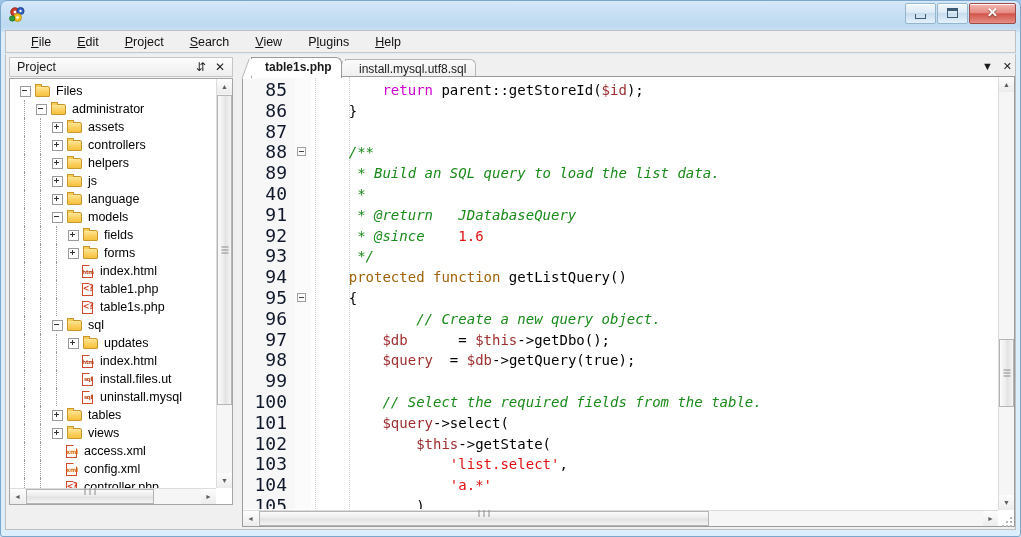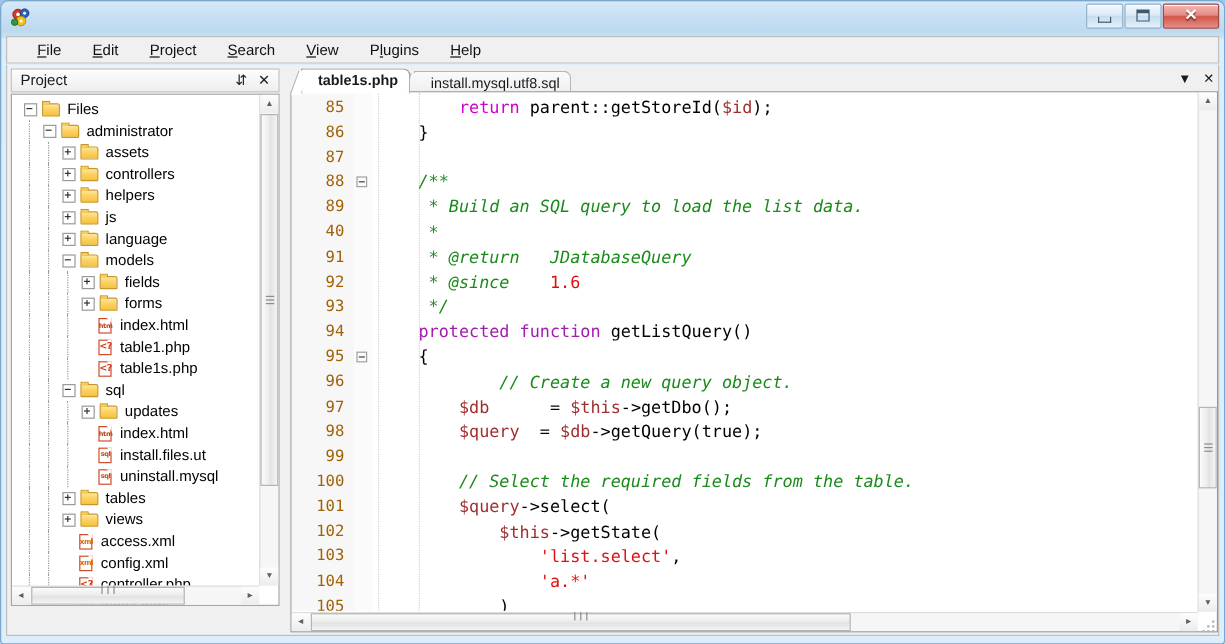--- a/index.html
+++ b/index.html
@@ -437,23 +437,23 @@
     height: 20.8px;
     font-family: "DejaVu Sans Mono", monospace;
     font-size: 14px;
     white-space: pre;
   }
   .lnum {
     position: absolute;
     left: 0;
     width: 44px;
     text-align: right;
-    color: #a16207;
+    color: #0f172a;
     font-family: "DejaVu Sans Mono", monospace;
-    font-size: 13px;
+    font-size: 18px;
     line-height: 20.8px;
   }
   .foldmark {
     position: absolute;
     left: 54px;
     top: 5px;
     width: 9px; height: 9px;
     border: 1px solid #a0a0a0;
     background: #fafafa;
     box-sizing: border-box;
@@ -470,21 +470,21 @@
     top: 0; bottom: 0;
     width: 0;
     border-left: 1px dotted #cfcfcf;
   }
   .codetext {
     position: absolute;
     left: 72px;
     line-height: 20.8px;
     color: #000;
   }
-  .t-kw      { color: #a21caf; }
+  .t-kw      { color: #a16207; }
   .t-ret     { color: #d000d0; }
   .t-var     { color: #a03030; }
   .t-str     { color: #e01010; }
   .t-com     { color: #1a8a1a; font-style: italic; }
   .t-num     { color: #e01010; }
   .t-plain   { color: #000; }
 
   
   #resize-grip {
     position: absolute;

